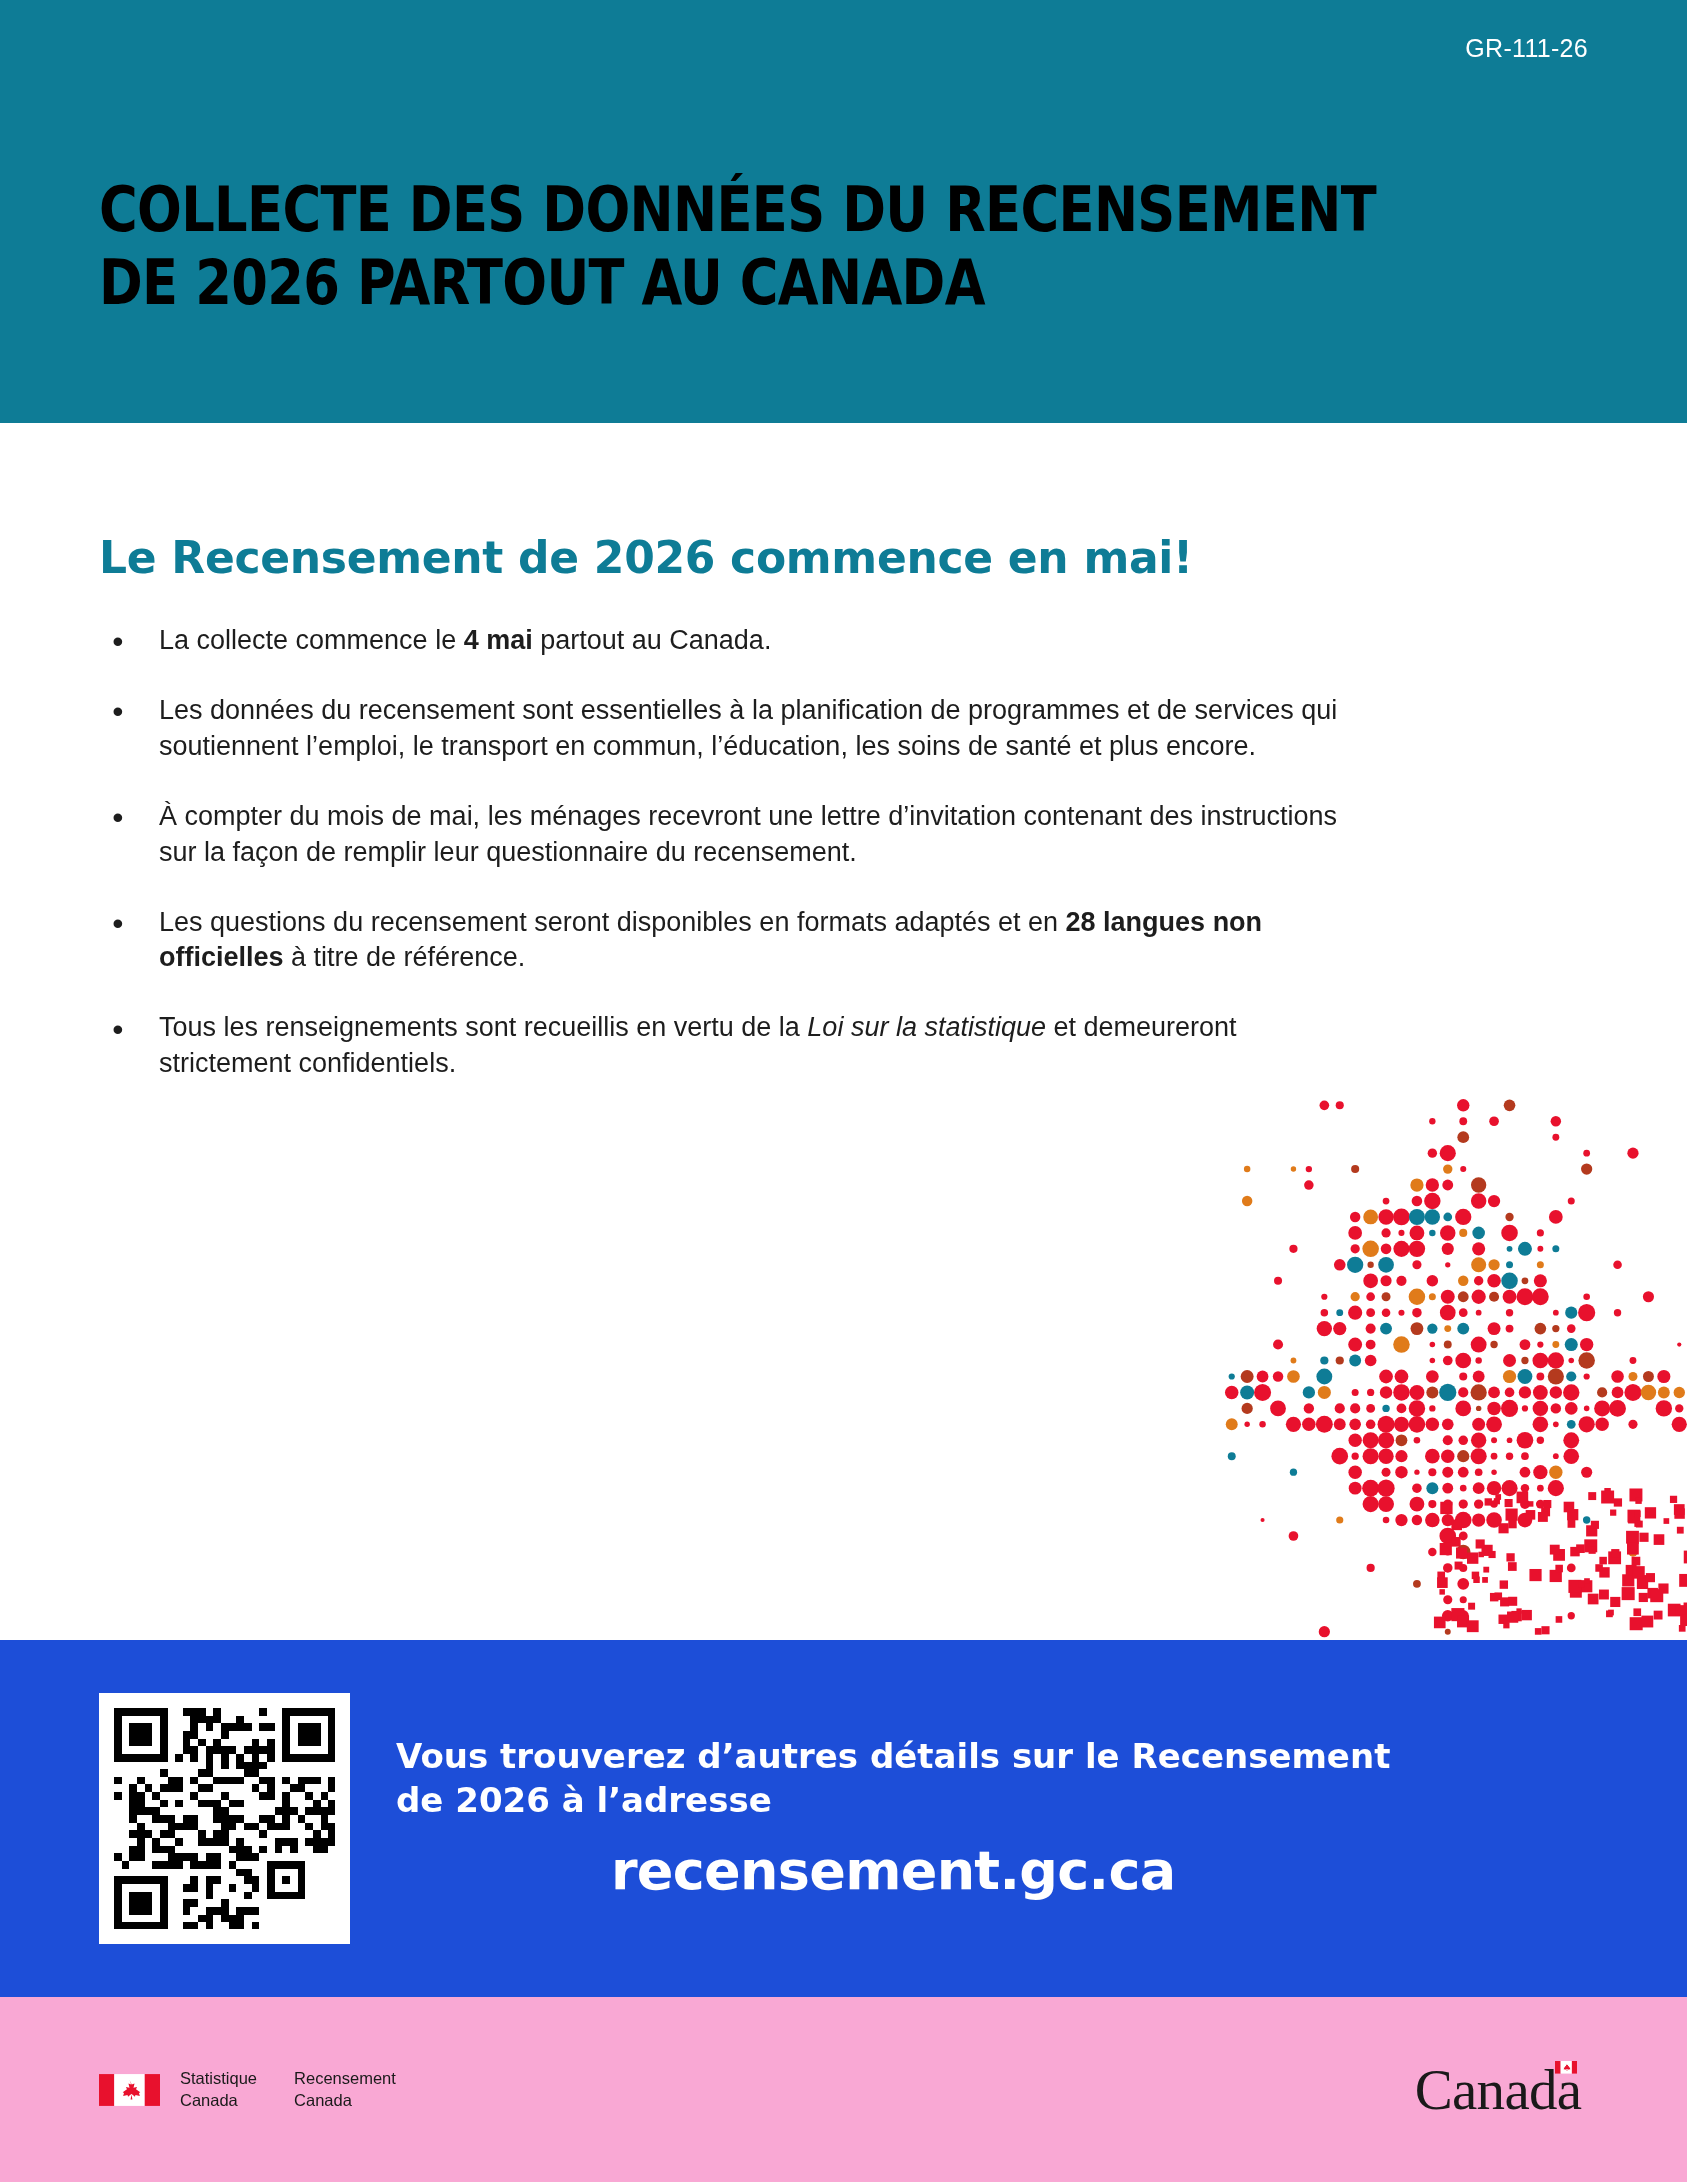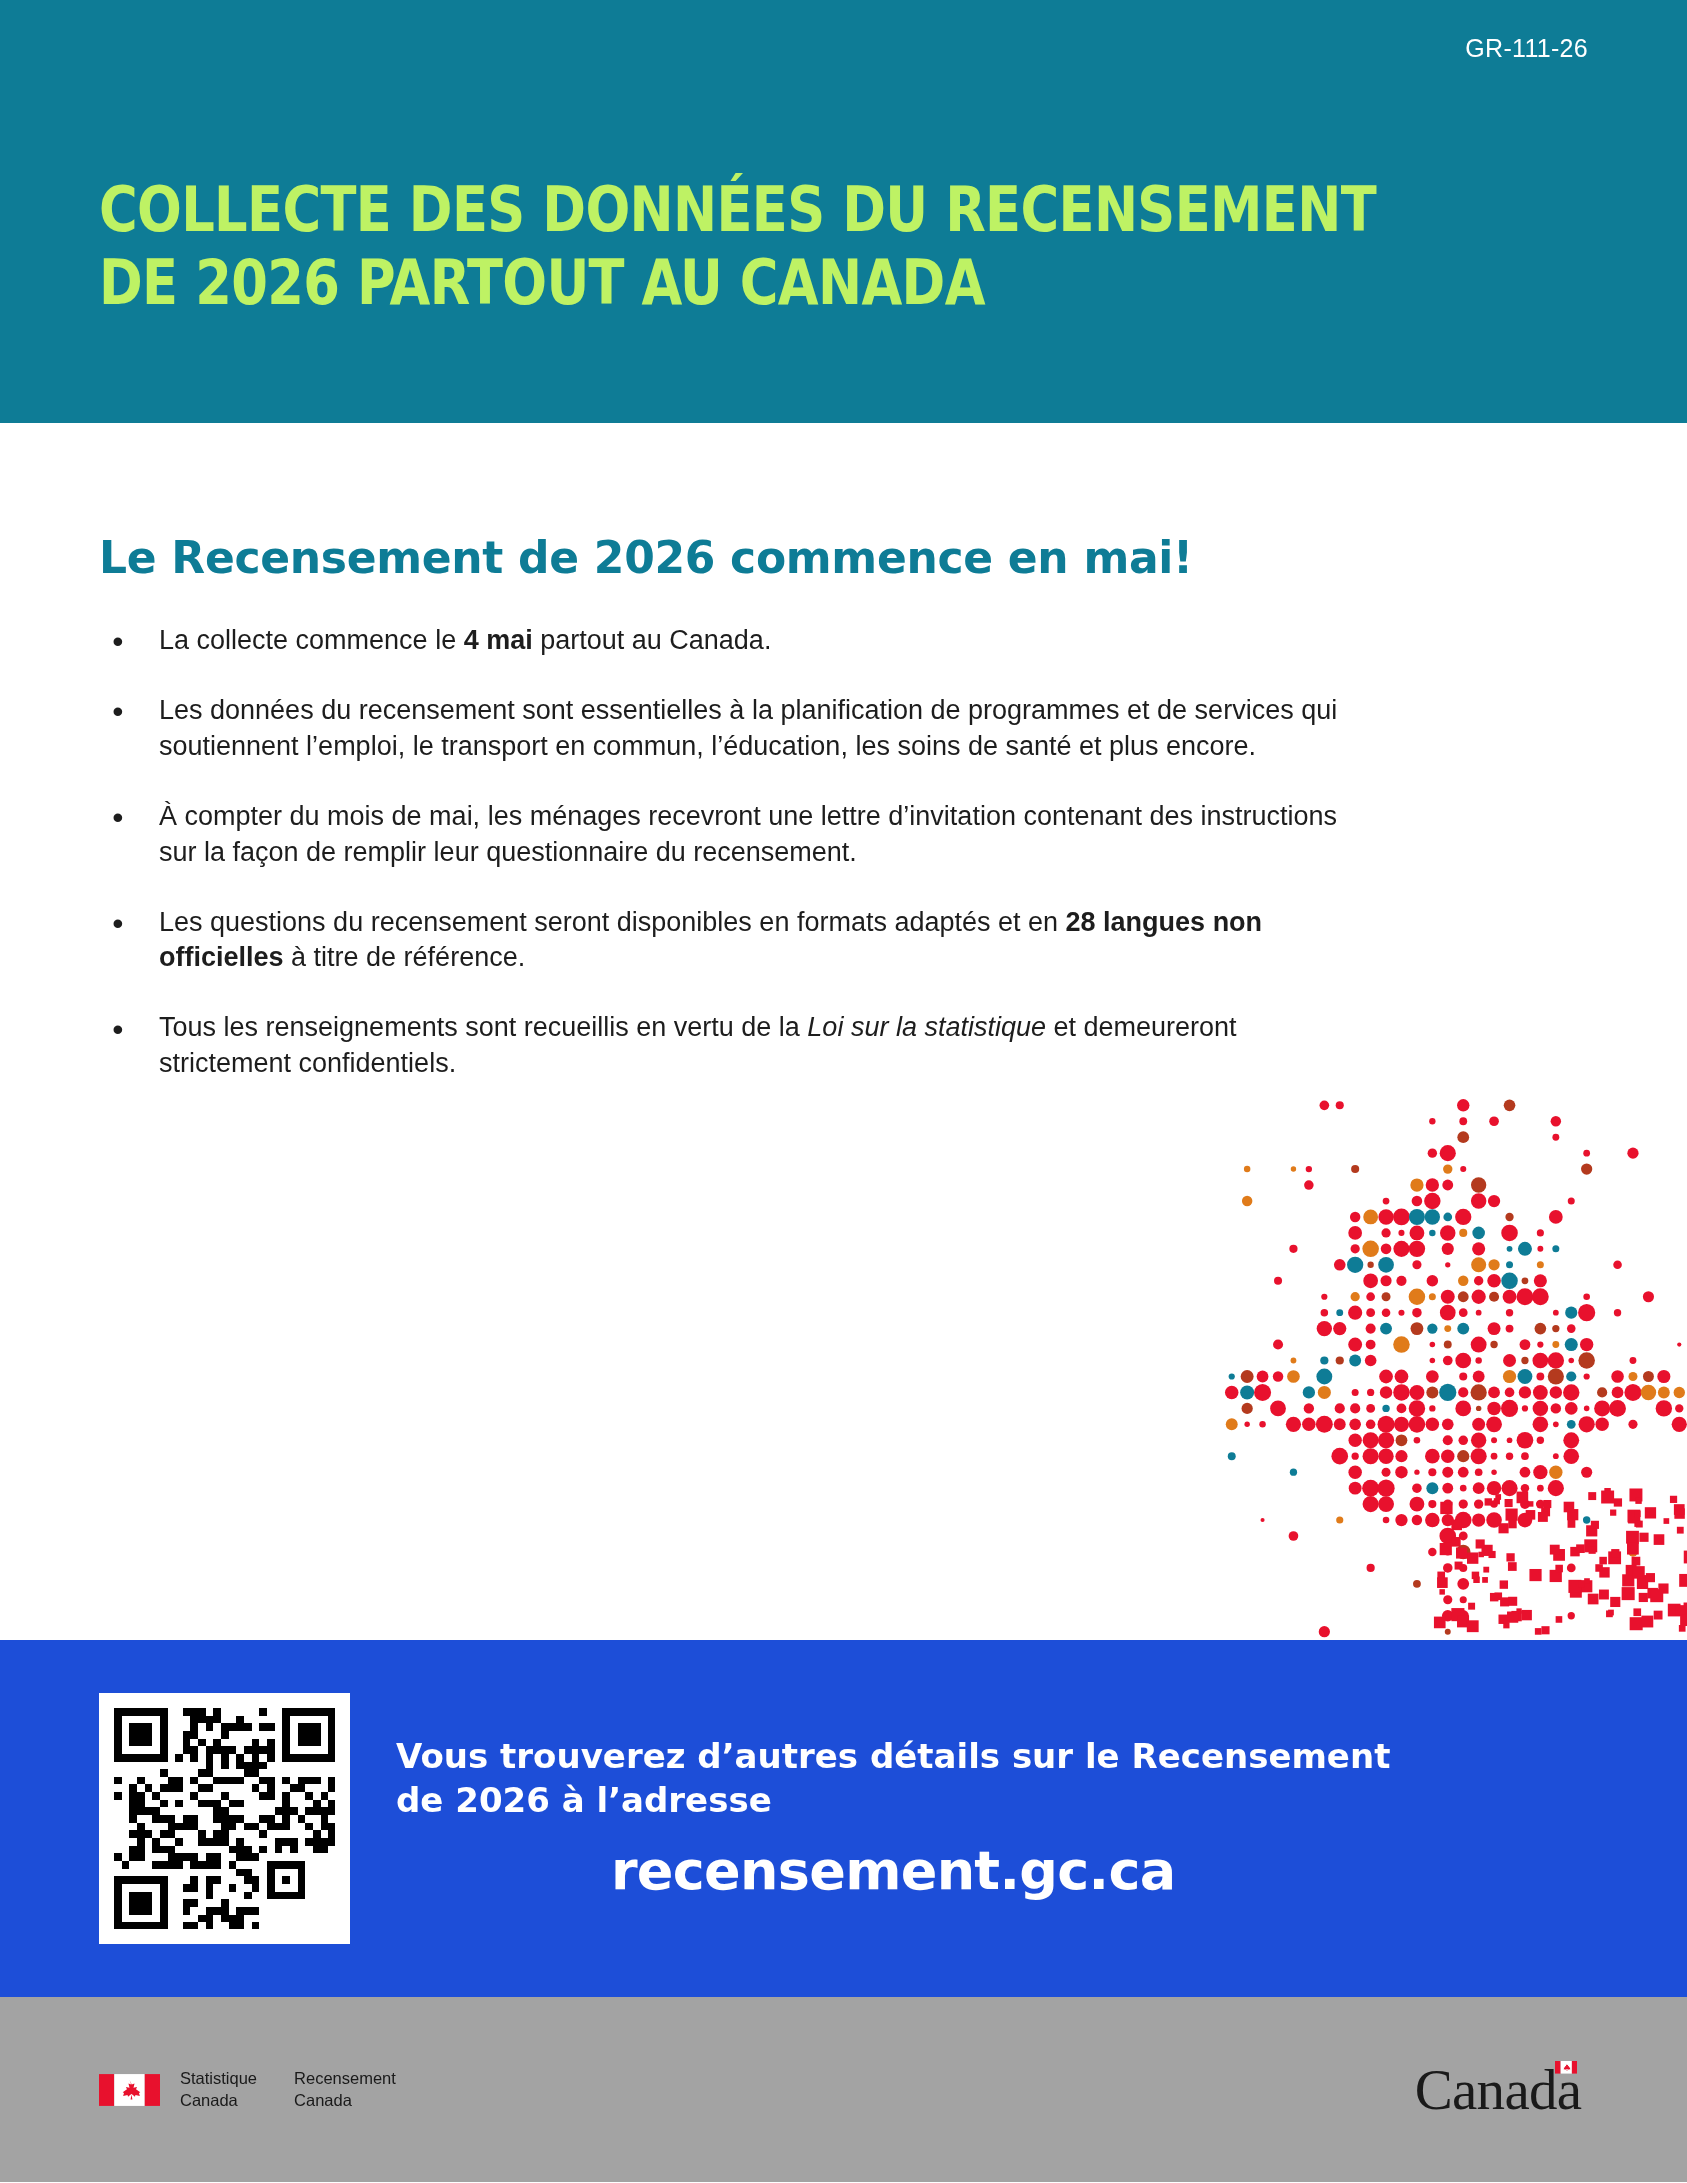--- a/index.html
+++ b/index.html
@@ -32,21 +32,21 @@
     color: #ffffff;
     font-size: 25px;
     letter-spacing: 0.3px;
     font-family: "Liberation Sans", sans-serif;
   }
   .header-title {
     position: absolute;
     top: 132px;
     left: 99px;
     right: 74px;
-    color: #bef264;
+    color: #000000;
     font-size: 63px;
     line-height: 1.15;
     font-weight: bold;
     letter-spacing: -0.7px;
     font-family: "DejaVu Sans", sans-serif;
     font-stretch: condensed;
   }
   .header-title .line {
     display: block;
     white-space: nowrap;
@@ -150,21 +150,21 @@
 
   
   .footer {
     height: 185px;
     width: 100%;
     box-sizing: border-box;
     padding: 0 99px;
     display: flex;
     align-items: center;
     justify-content: space-between;
-    background: #a3a3a3;
+    background: #f9a8d4;
   }
   .footer-left {
     display: flex;
     align-items: center;
   }
   .flag {
     width: 61px;
     height: 32px;
     margin-right: 20px;
     flex: 0 0 auto;

